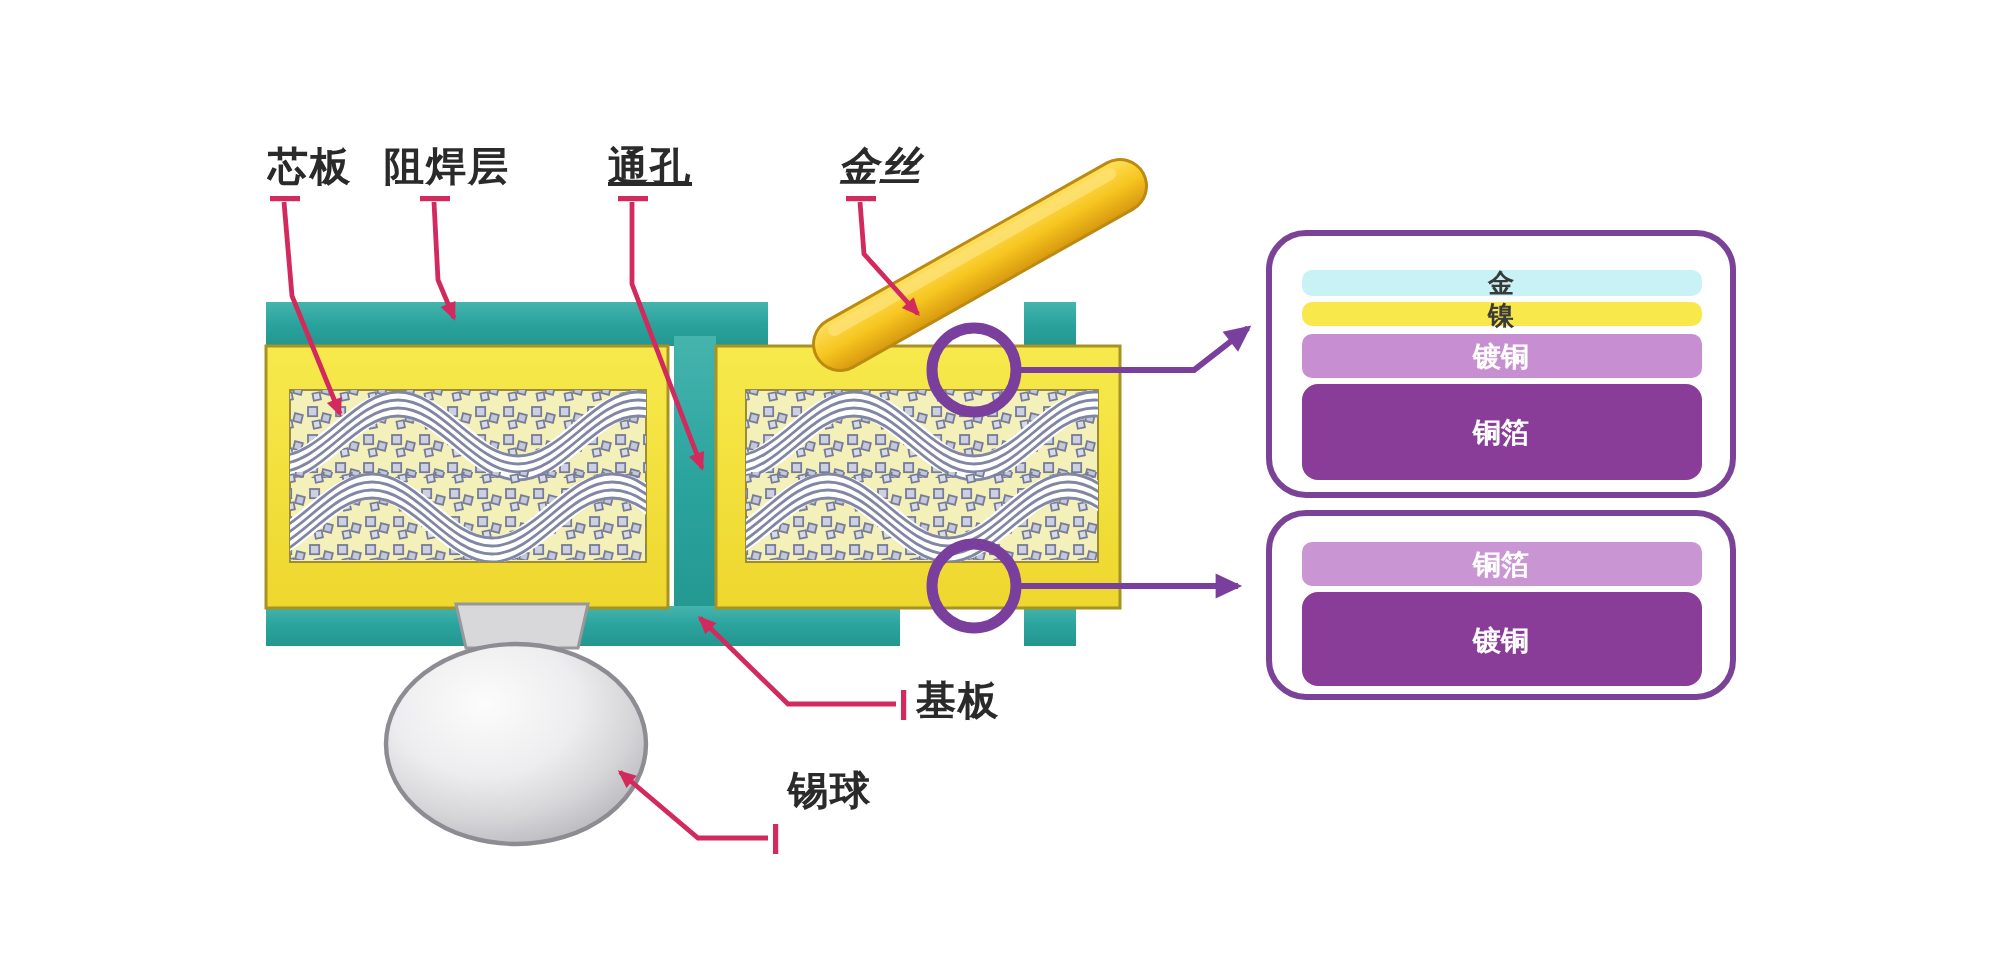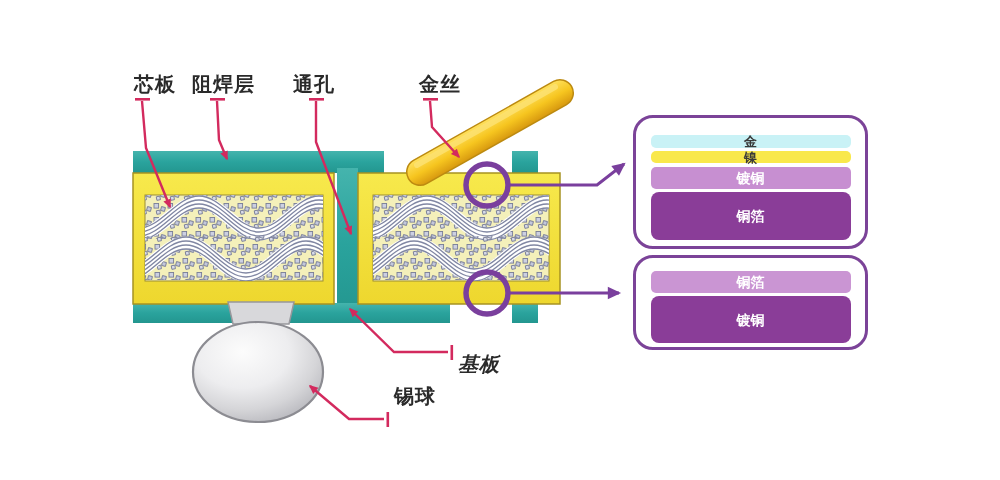--- a/index.html
+++ b/index.html
@@ -146,23 +146,23 @@
       <polyline points="217,101 219,140 227,159" marker-end="url(#ra)"></polyline>
       <polyline points="316,101 316,142 351,234" marker-end="url(#ra)"></polyline>
       <polyline points="430,101 432,127 459,157" marker-end="url(#ra)"></polyline>
       <polyline points="350,309 394,352 448,352" marker-start="url(#ra)"></polyline>
       <polyline points="310,386 349,419 384,419" marker-start="url(#ra)"></polyline>
     </g>
   </svg>
 
   <div class="label" style="left:134px;top:74px;">芯板</div>
   <div class="label" style="left:192px;top:74px;">阻焊层</div>
-  <div class="label" style="left:293px;top:74px;">通孔</div>
-  <div class="label" style="left:419px;top:74px;">金丝</div>
-  <div class="label" style="left:458px;top:354px;font-style:italic;">基板</div>
+  <div class="label" style="left:304px;top:74px;text-decoration:underline;">通孔</div>
+  <div class="label" style="left:419px;top:74px;font-style:italic;">金丝</div>
+  <div class="label" style="left:458px;top:341px;">基板</div>
   <div class="label" style="left:394px;top:386px;">锡球</div>
 
   <div class="callout" style="left:633px;top:115px;width:235px;height:134px;">
     <div class="stack">
       <div class="layer thin lay-gold">金</div>
       <div class="layer thin lay-nickel">镍</div>
       <div class="layer mid  lay-pcop1">镀铜</div>
       <div class="layer big  lay-foil1">铜箔</div>
     </div>
   </div>

